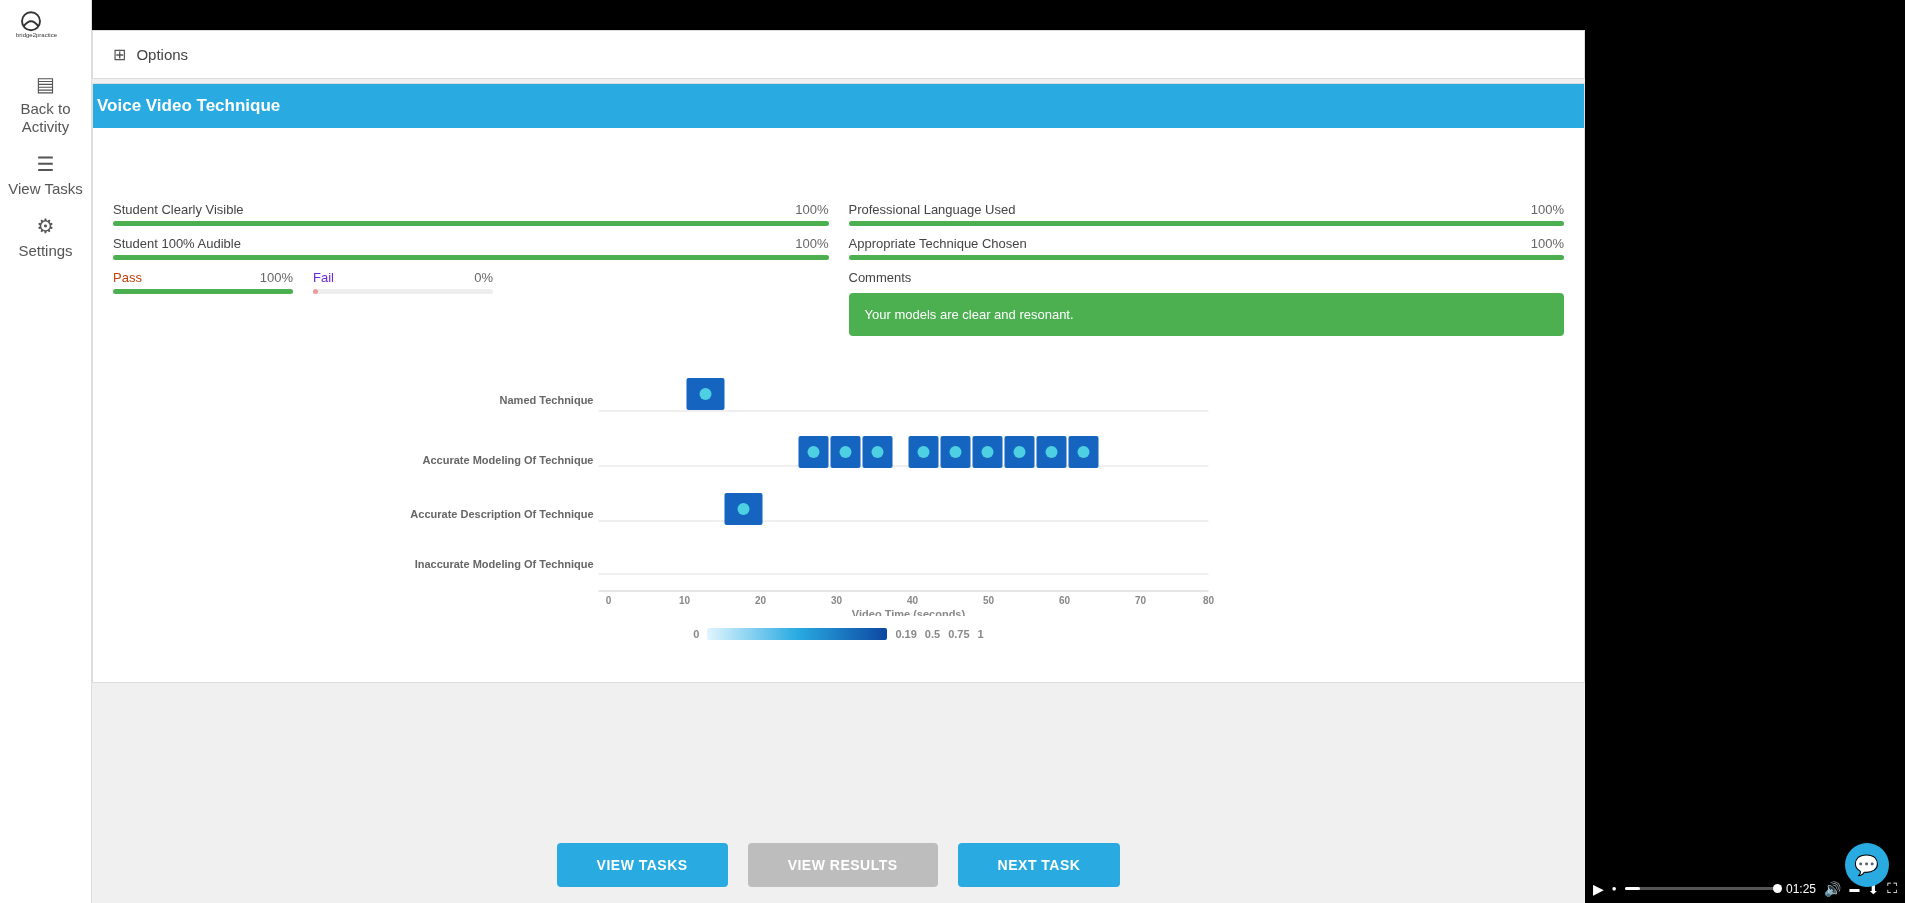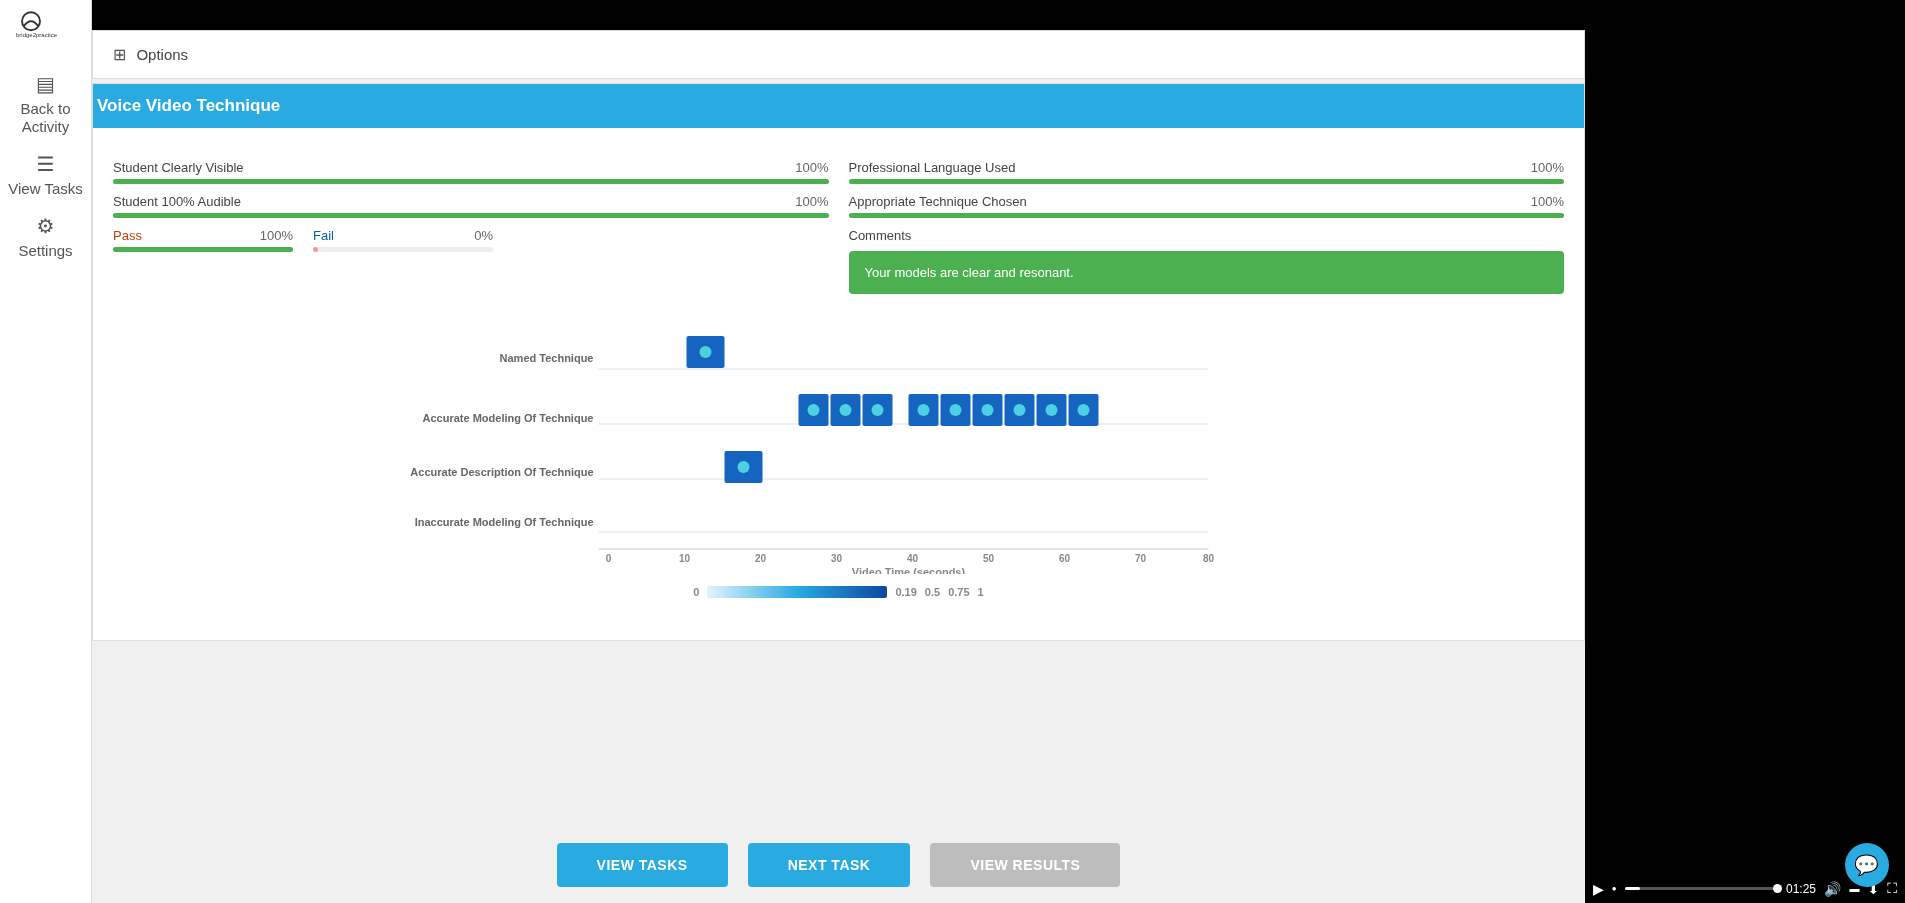--- a/index.html
+++ b/index.html
@@ -82,20 +82,21 @@
     .panel-header {
       background: #29abe2;
       color: #fff;
       font-size: 17px;
       font-weight: bold;
       padding: 12px 4px;
     }
 
     .panel-body {
       padding: 32px 20px;
+      margin-top: 42px;
     }
     .metric-row {
       margin-bottom: 10px;
     }
     .metric-label-row {
       display: flex;
       justify-content: space-between;
       align-items: center;
       margin-bottom: 4px;
     }
@@ -121,21 +122,21 @@
     .pass-label {
       font-size: 13px;
       color: #c2410c;
     }
     .pass-value {
       font-size: 13px;
       color: #666;
     }
     .fail-label {
       font-size: 13px;
-      color: #0369a1;
+      color: #6d28d9;
     }
     .comments-label {
       font-size: 13px;
       color: #444;
       margin-bottom: 8px;
     }
     .comments-box {
       background: #4caf50;
       color: #fff;
       padding: 14px 16px;
@@ -500,19 +501,19 @@
         <span class="vc-icon">⬇</span>
         <span class="vc-icon">⛶</span>
       </div>
     </div>
   </div>
 
 </div>
 
 <div class="bottom-buttons">
   <button class="btn btn-blue">VIEW TASKS</button>
+  <button class="btn btn-gray">VIEW RESULTS</button>
   <button class="btn btn-blue">NEXT TASK</button>
-  <button class="btn btn-gray">VIEW RESULTS</button>
 </div>
 
 <div class="chat-bubble">
   <span>💬</span>
 </div>
 
 </body></html>

